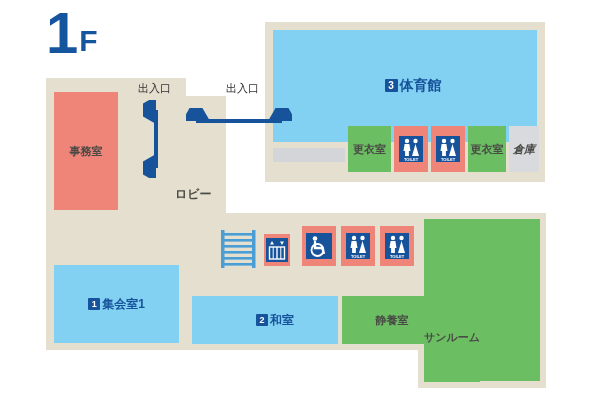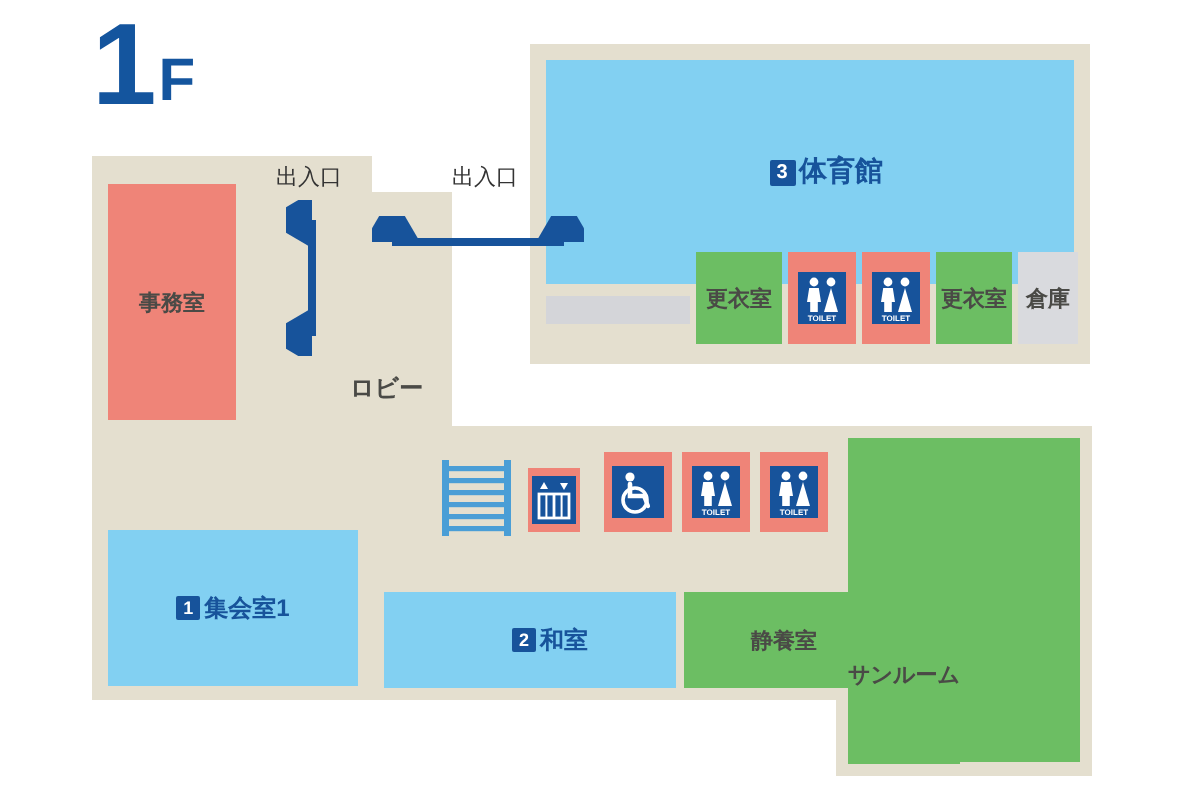--- a/index.html
+++ b/index.html
@@ -77,21 +77,21 @@
       <circle cx="8" cy="5" r="2.2" fill="#fff"></circle>
       <path d="M5.6 8h4.8l1.1 7H9.9v5H6.1v-5H4.5z" fill="#fff"></path>
       <circle cx="16.5" cy="5" r="2.2" fill="#fff"></circle>
       <path d="M16.5 8 L20 20 H13 Z" fill="#fff"></path>
       <text x="12" y="24.6" font-size="4" fill="#fff" text-anchor="middle" font-family="Liberation Sans, sans-serif" font-weight="bold">TOILET</text>
     </svg>
   </div>
   <div class="room green" style="left:468px;top:126px;width:38px;height:46px;">
     <span class="room-label">更衣室</span>
   </div>
-  <div class="room grey" style="left:509px;top:126px;width:30px;height:46px;">
+  <div class="room grey" style="left:509px;top:126px;width:30px;height:46px;font-style:italic;">
     <span class="room-label">倉庫</span>
   </div>
 
   <div class="slab" style="left:46px;top:78px;width:140px;height:272px;"></div>
   <div class="slab" style="left:186px;top:96px;width:40px;height:254px;"></div>
 
   <div class="room red" style="left:54px;top:92px;width:64px;height:118px;">
     <span class="room-label">事務室</span>
   </div>
 

